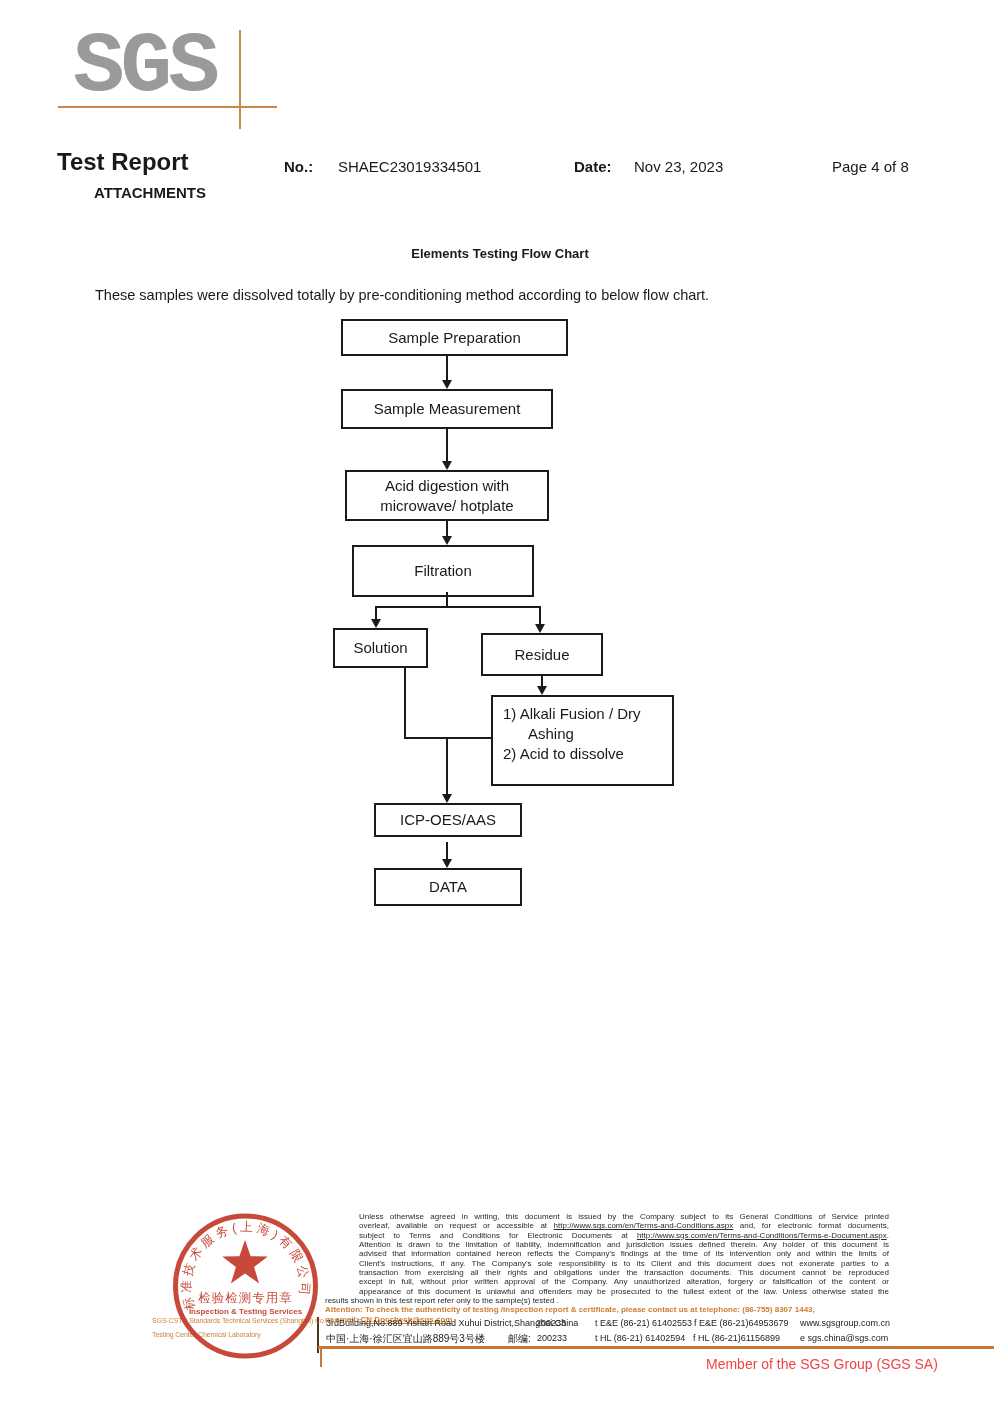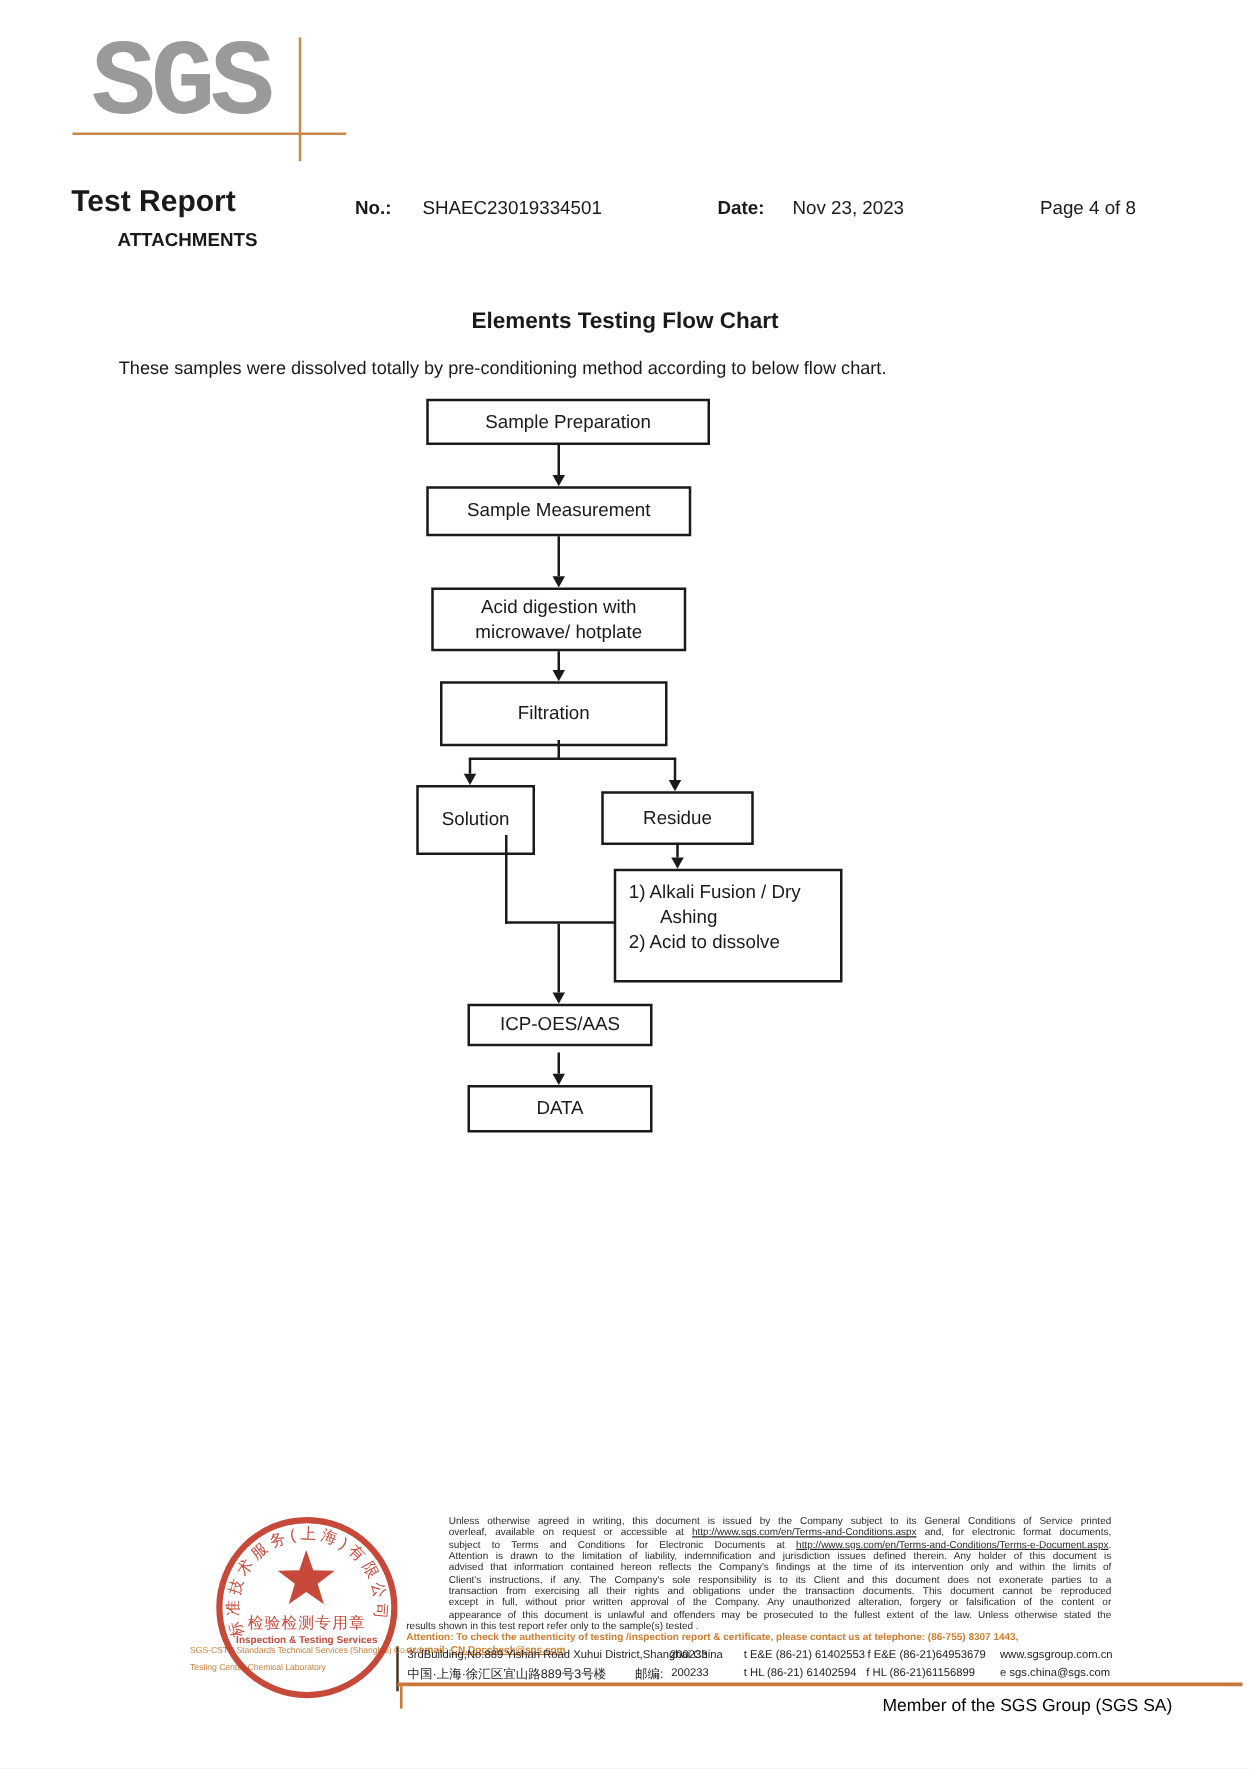--- a/index.html
+++ b/index.html
@@ -11,21 +11,21 @@
         letter-spacing:-4px;color:#9a9a9c;font-family:Liberation Mono, monospace;}
   .logo-hline{position:absolute;left:58px;top:106px;width:219px;height:2px;background:#c9884a;}
   .logo-vline{position:absolute;left:239px;top:30px;width:2px;height:99px;background:#c9884a;}
   .report-title{position:absolute;left:57px;top:148px;font-size:24px;font-weight:bold;}
   .hdr{position:absolute;top:158px;font-size:15px;white-space:nowrap;}
   .hdr.b{font-weight:bold;}
   .attachments{position:absolute;left:94px;top:184px;font-size:15px;font-weight:bold;}
 
   
   .fc-title{position:absolute;left:0;top:246px;width:1000px;text-align:center;
-            font-size:18px;font-weight:bold;}
+            font-size:13px;font-weight:bold;}
   .fc-intro{position:absolute;left:95px;top:287px;font-size:14.5px;}
   .fbox{position:absolute;border:2px solid #1a1a1a;background:#fff;display:flex;
         align-items:center;justify-content:center;font-size:15px;line-height:20px;
         text-align:center;white-space:pre-wrap;box-sizing:border-box;}
   .fbox.left{align-items:flex-start;justify-content:flex-start;text-align:left;
         padding:7px 4px 4px 10px;}
   .vline{position:absolute;width:2px;background:#1a1a1a;}
   .hline{position:absolute;height:2px;background:#1a1a1a;}
   .ahead{position:absolute;width:0;height:0;border-left:5px solid transparent;
          border-right:5px solid transparent;border-top:9px solid #1a1a1a;}
@@ -37,21 +37,21 @@
   .legal{position:absolute;left:325px;top:1212px;width:564px;font-size:8px;line-height:9.35px;
          color:#2a2a2a;}
   .jl{white-space:nowrap;text-align:justify;text-align-last:justify;padding-left:34px;}
   .legal a,.legal .u{text-decoration:underline;color:inherit;}
   .attn{color:#d07c2f;font-weight:bold;}
   .addr{position:absolute;font-size:9px;color:#222;white-space:nowrap;}
   .addr.cjk{font-size:10px;}
   .rule-orange{position:absolute;left:318px;top:1346px;width:676px;height:2.5px;background:#c8793a;}
   .vmark-dark{position:absolute;left:317px;top:1317px;width:1.5px;height:36px;background:#4a3523;}
   .vmark-orange{position:absolute;left:320px;top:1349px;width:1.5px;height:18px;background:#c8793a;}
-  .member{position:absolute;left:706px;top:1356px;font-size:14px;color:#000000;white-space:nowrap;}
+  .member{position:absolute;left:706px;top:1356px;font-size:14px;color:#ef4444;white-space:nowrap;}
 </style>
 </head>
 <body>
 
 <div class="page">
 
   <div class="logo">SGS</div>
   <div class="logo-hline"></div>
   <div class="logo-vline"></div>
 
@@ -64,21 +64,21 @@
   <div class="attachments">ATTACHMENTS</div>
 
   <div class="fc-title">Elements Testing Flow Chart</div>
   <div class="fc-intro">These samples were dissolved totally by pre-conditioning method according to below flow chart.</div>
 
   <div class="fbox" style="left:341px;top:319px;width:227px;height:37px">Sample Preparation</div>
   <div class="fbox" style="left:341px;top:389px;width:212px;height:40px">Sample Measurement</div>
   <div class="fbox" style="left:345px;top:470px;width:204px;height:51px">Acid digestion with
 microwave/ hotplate</div>
   <div class="fbox" style="left:352px;top:545px;width:182px;height:52px">Filtration</div>
-  <div class="fbox" style="left:333px;top:628px;width:95px;height:56px">Solution</div>
+  <div class="fbox" style="left:333px;top:628px;width:95px;height:40px">Solution</div>
   <div class="fbox" style="left:481px;top:633px;width:122px;height:43px">Residue</div>
   <div class="fbox left" style="left:491px;top:695px;width:183px;height:91px">1) Alkali Fusion / Dry
       Ashing
 2) Acid to dissolve</div>
   <div class="fbox" style="left:374px;top:803px;width:148px;height:34px">ICP-OES/AAS</div>
   <div class="fbox" style="left:374px;top:868px;width:148px;height:38px">DATA</div>
 
   <div class="vline" style="left:446px;top:356px;height:24px"></div>
   <div class="ahead" style="left:442px;top:380px"></div>
 

